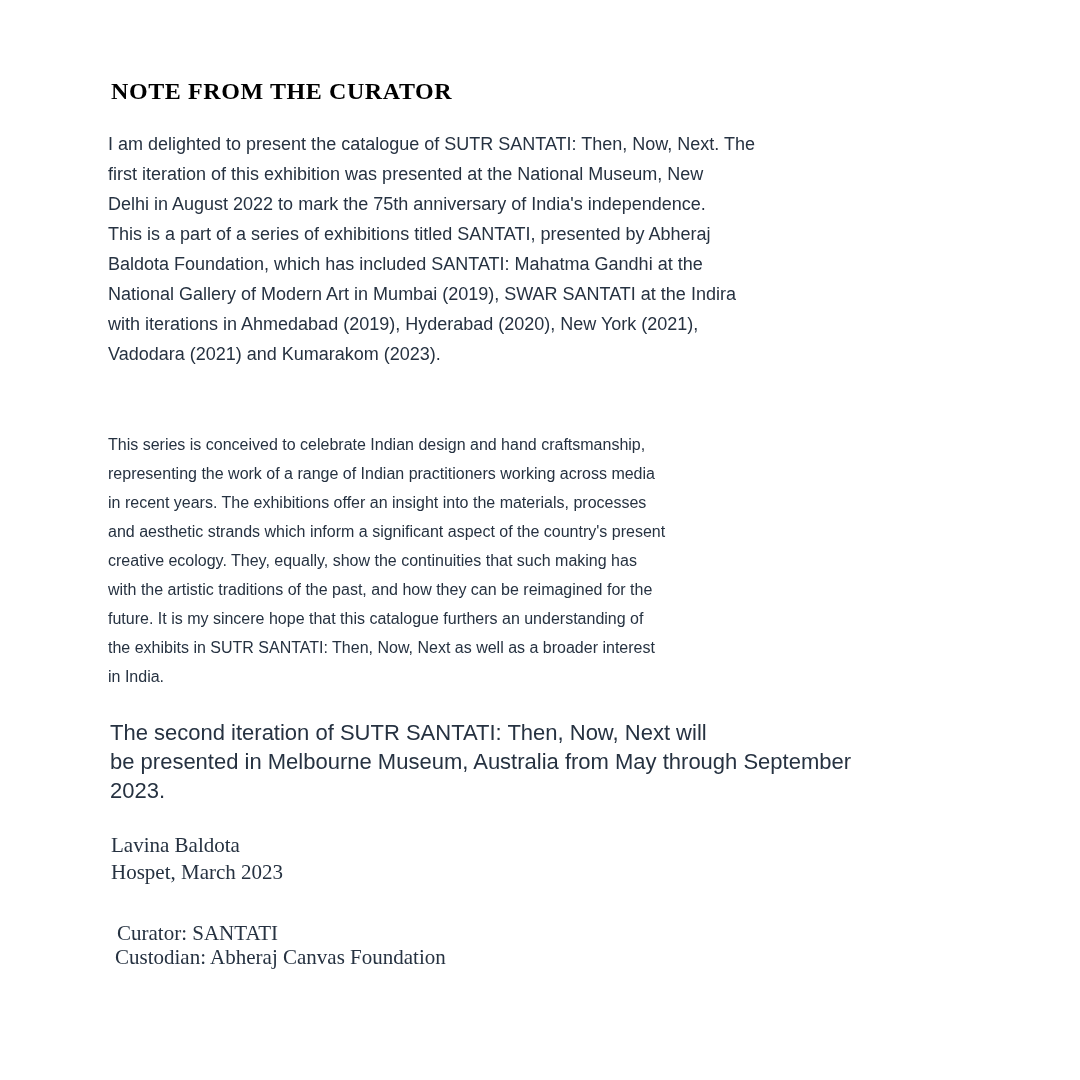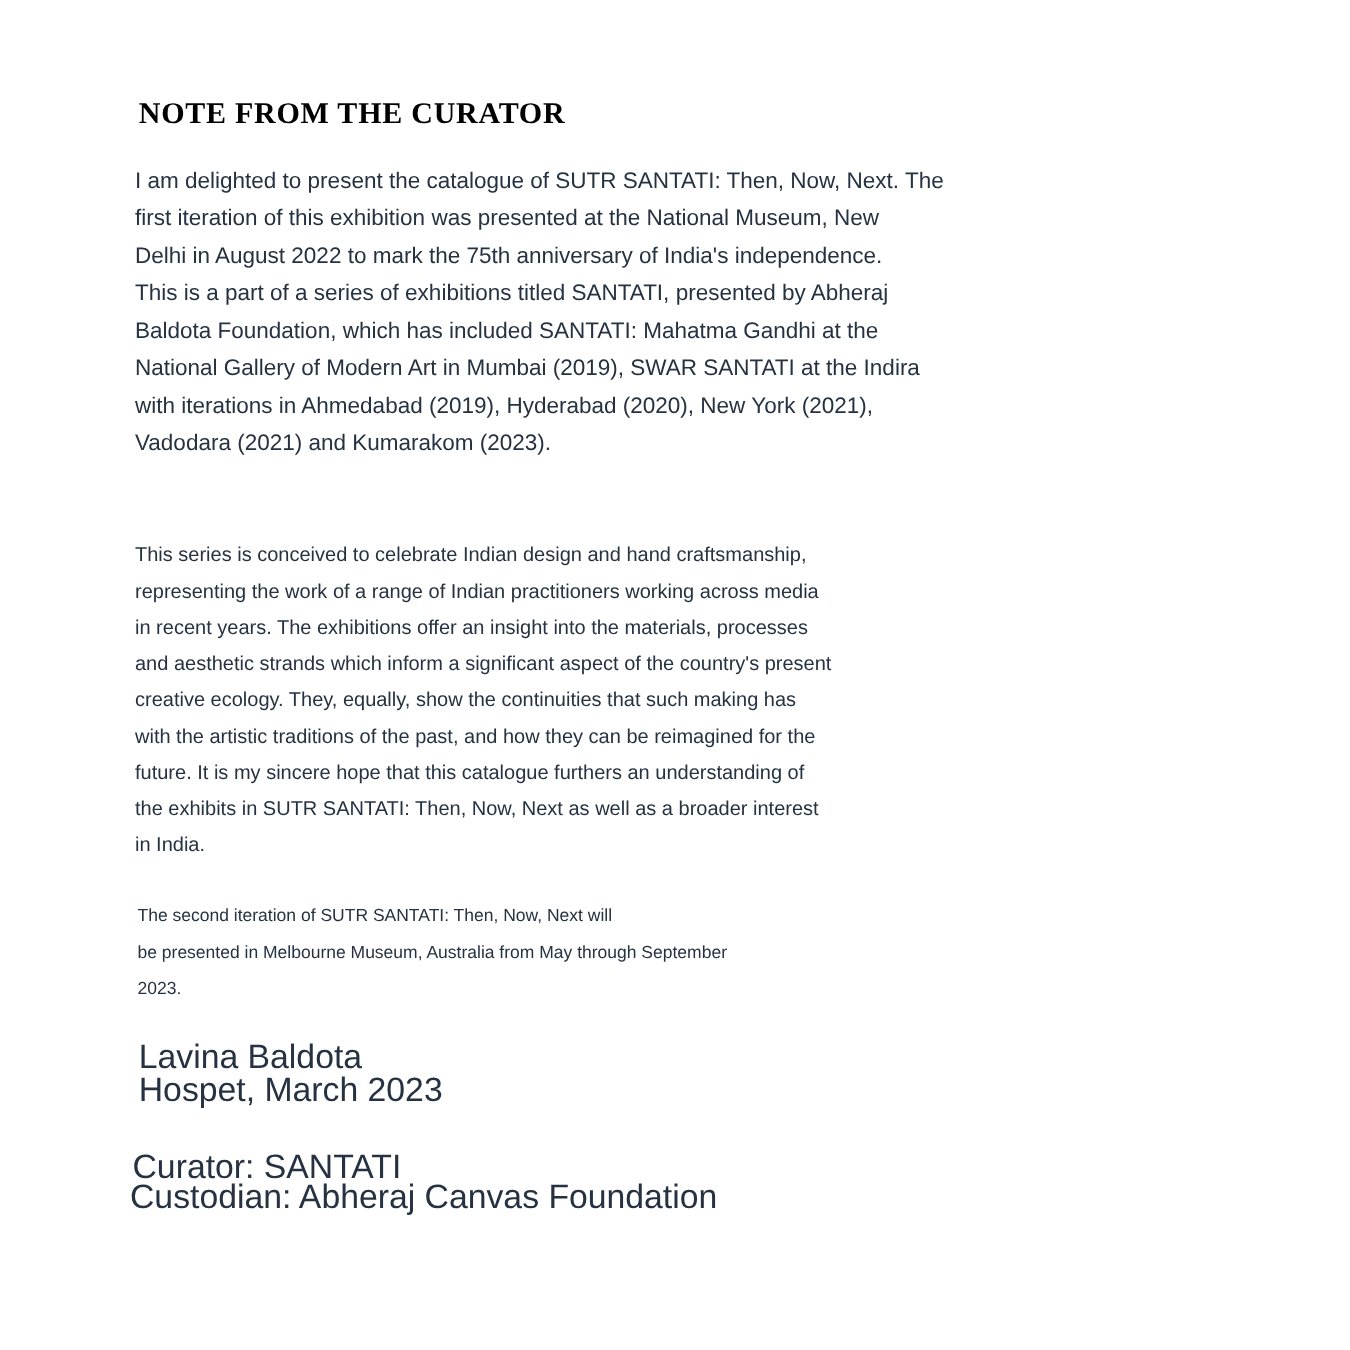--- a/index.html
+++ b/index.html
@@ -8,24 +8,24 @@
   .title {
     left: 111px; top: 78px;
     font-family: Liberation Serif, serif;
     font-weight: bold; font-size: 24px; letter-spacing: 0.6px;
     color: #000000; white-space: nowrap;
   }
   .para { font-family: "Liberation Sans", sans-serif; white-space: nowrap; }
   .para .ln { display: block; }
   .p1 { left: 108px; top: 129px; font-size: 18px; line-height: 30px; }
   .p2 { left: 108px; top: 430px; font-size: 16px; line-height: 29px; }
-  .p3 { left: 110px; top: 718px; font-size: 14px; line-height: 29px; }
-  .sig { font-family: Liberation Sans, sans-serif; white-space: nowrap; font-size: 27px; }
+  .p3 { left: 110px; top: 718px; font-size: 22px; line-height: 29px; }
+  .sig { font-family: Liberation Serif, serif; white-space: nowrap; font-size: 21px; }
   .s1 { left: 111px; top: 832px; line-height: 27px; }
-  .s2 { left: 106px; top: 921px; line-height: 24px; }
+  .s2 { left: 117px; top: 921px; line-height: 24px; }
 </style>
 </head>
 <body>
 
 <div class="abs title">NOTE FROM THE CURATOR</div>
 
 <div class="abs para p1">
   <span class="ln">I am delighted to present the catalogue of SUTR SANTATI: Then, Now, Next. The</span>
   <span class="ln">first iteration of this exhibition was presented at the National Museum, New</span>
   <span class="ln">Delhi in August 2022 to mark the 75th anniversary of India's independence.</span>

